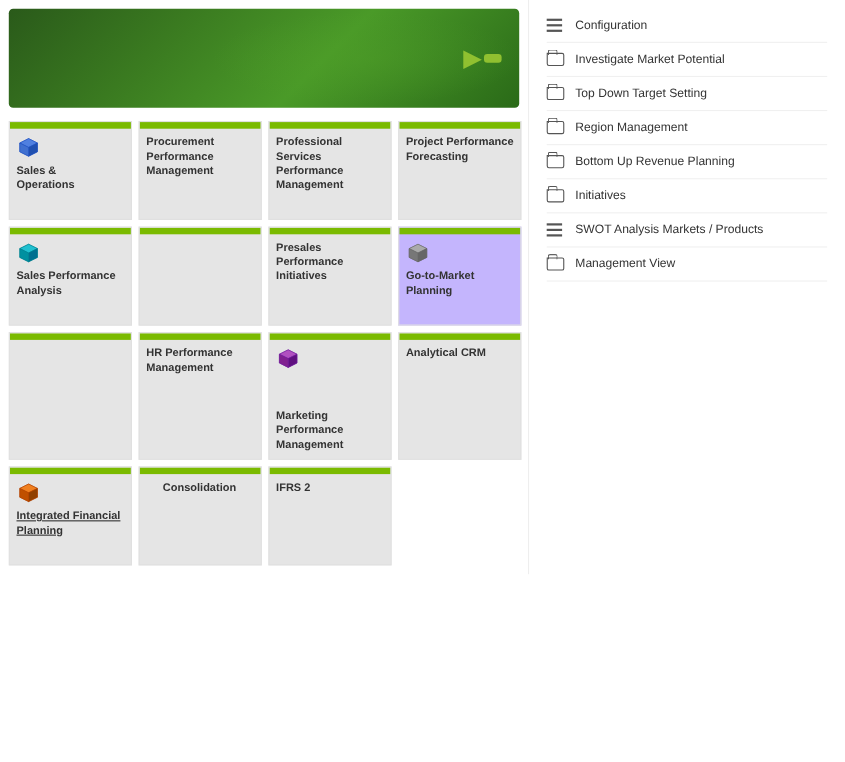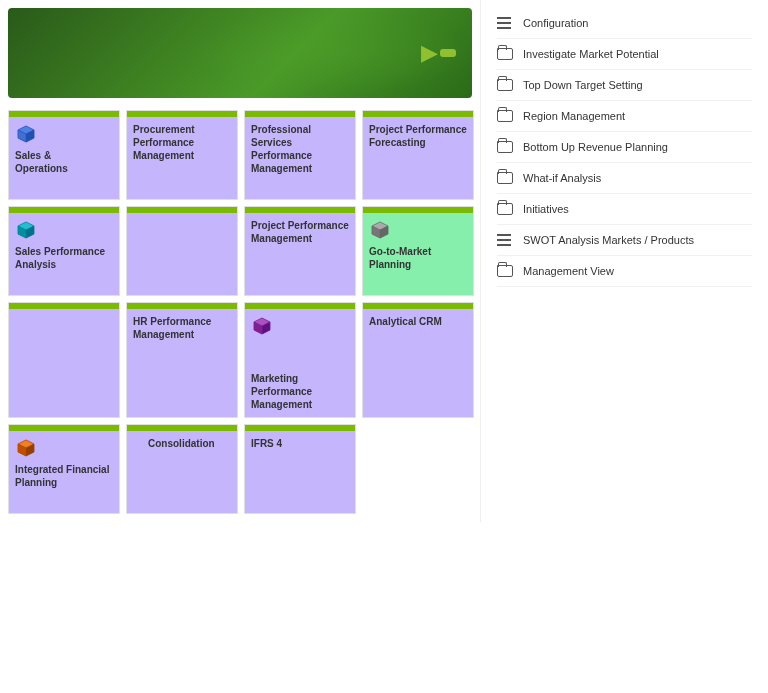--- a/index.html
+++ b/index.html
@@ -82,30 +82,30 @@
     
     .grid {
       display: grid;
       grid-template-columns: repeat(4, 112px);
       gap: 6px;
     }
 
     .tile {
       width: 112px;
       min-height: 90px;
-      background: #c4b5fd;
+      background: #e5e5e5;
       border: 1px solid #e0e0e0;
       display: flex;
       flex-direction: column;
       overflow: hidden;
       cursor: pointer;
     }
 
     .tile.active {
-      background: #86efac;
+      background: #c4b5fd;
     }
 
     .tile-bar {
       height: 6px;
       background: #7aba00;
       width: 100%;
       flex-shrink: 0;
     }
 
     .tile-content {
@@ -257,21 +257,21 @@
     </svg></div>
             <div class="tile-label" style="white-space: pre-line;">Sales Performance Analysis</div>
           </div>
         </div>
         <div class="tile">
           <div class="tile-bar"></div>
         </div>
         <div class="tile">
           <div class="tile-bar"></div>
           <div class="tile-content">
-            <div class="tile-label" style="white-space: pre-line;">Project Performance Management</div>
+            <div class="tile-label" style="white-space: pre-line;">Presales Performance Initiatives</div>
           </div>
         </div>
         <div class="tile active">
           <div class="tile-bar"></div>
           <div class="tile-content">
             <div class="tile-icon"><svg viewBox="0 0 22 22" fill="none" xmlns="http://www.w3.org/2000/svg">
       <polygon points="11,3 19,7 19,15 11,19 3,15 3,7" fill="#888" stroke="#666" stroke-width="0.5"></polygon>
       <polygon points="11,3 19,7 11,11 3,7" fill="#aaa" stroke="#666" stroke-width="0.5"></polygon>
       <polygon points="11,11 19,7 19,15 11,19" fill="#666" stroke="#666" stroke-width="0.5"></polygon>
       <polygon points="11,11 3,7 3,15 11,19" fill="#777" stroke="#666" stroke-width="0.5"></polygon>
@@ -308,33 +308,33 @@
         </div>
         <div class="tile">
           <div class="tile-bar"></div>
           <div class="tile-content">
             <div class="tile-icon"><svg viewBox="0 0 22 22" fill="none" xmlns="http://www.w3.org/2000/svg">
       <polygon points="11,3 19,7 19,15 11,19 3,15 3,7" fill="#d06000" stroke="#b04000" stroke-width="0.5"></polygon>
       <polygon points="11,3 19,7 11,11 3,7" fill="#f08020" stroke="#b04000" stroke-width="0.5"></polygon>
       <polygon points="11,11 19,7 19,15 11,19" fill="#904000" stroke="#b04000" stroke-width="0.5"></polygon>
       <polygon points="11,11 3,7 3,15 11,19" fill="#c05000" stroke="#b04000" stroke-width="0.5"></polygon>
     </svg></div>
-            <div class="tile-label" style="white-space: pre-line;">Integrated Financial Planning</div>
+            <div class="tile-label" style="white-space: pre-line; text-decoration: underline;">Integrated Financial Planning</div>
           </div>
         </div>
         <div class="tile">
           <div class="tile-bar"></div>
           <div class="tile-content">
             <div class="tile-label" style="white-space: pre-line; margin-left: 15px;">Consolidation</div>
           </div>
         </div>
         <div class="tile">
           <div class="tile-bar"></div>
           <div class="tile-content">
-            <div class="tile-label" style="white-space: pre-line;">IFRS 4</div>
+            <div class="tile-label" style="white-space: pre-line;">IFRS 2</div>
           </div>
         </div>
       </div>
   </div>
 
   <div class="right-panel" id="right-menu">
 
   <div class="menu-item">
         <div class="menu-icon lines">
           <span></span>
@@ -364,26 +364,20 @@
       <div class="menu-item">
         <div class="menu-icon folder">
           <div class="folder-shape"></div>
         </div>
         <span class="menu-label">Bottom Up Revenue Planning</span>
       </div>
       <div class="menu-item">
         <div class="menu-icon folder">
           <div class="folder-shape"></div>
         </div>
-        <span class="menu-label">What-if Analysis</span>
-      </div>
-      <div class="menu-item">
-        <div class="menu-icon folder">
-          <div class="folder-shape"></div>
-        </div>
         <span class="menu-label">Initiatives</span>
       </div>
       <div class="menu-item">
         <div class="menu-icon lines">
           <span></span>
           <span></span>
           <span></span>
         </div>
         <span class="menu-label">SWOT Analysis Markets / Products</span>
       </div>

